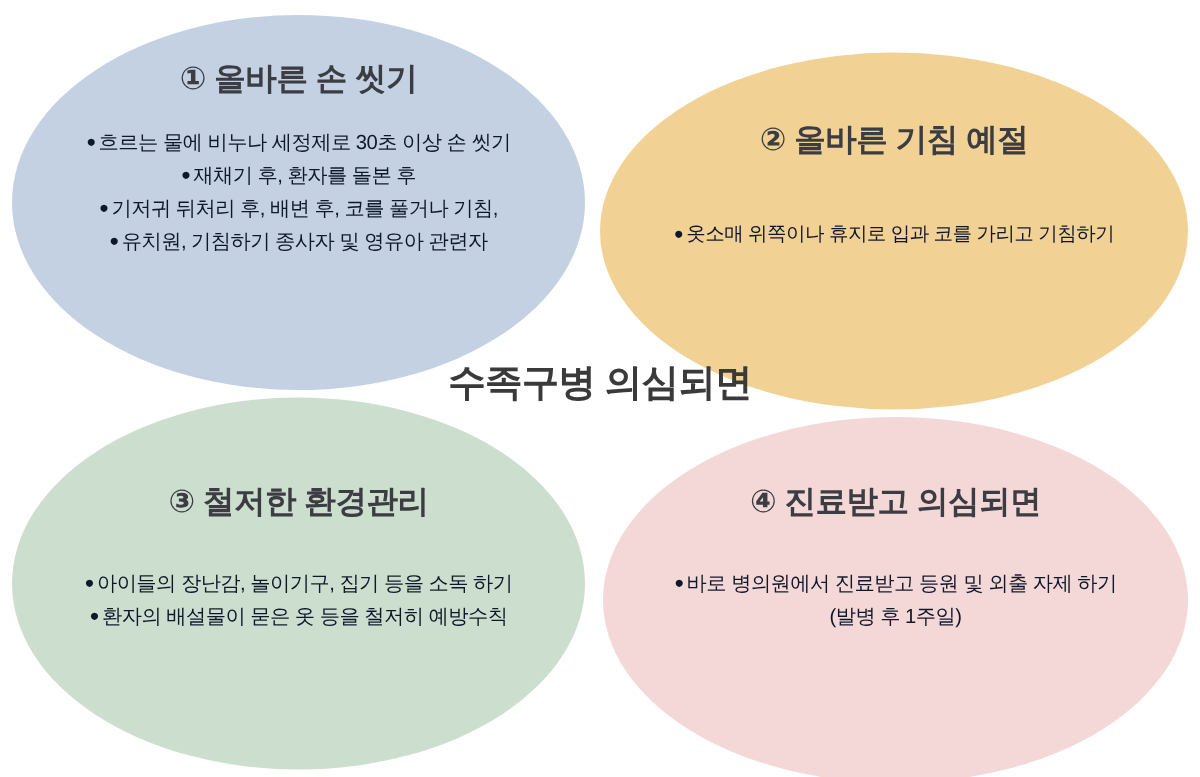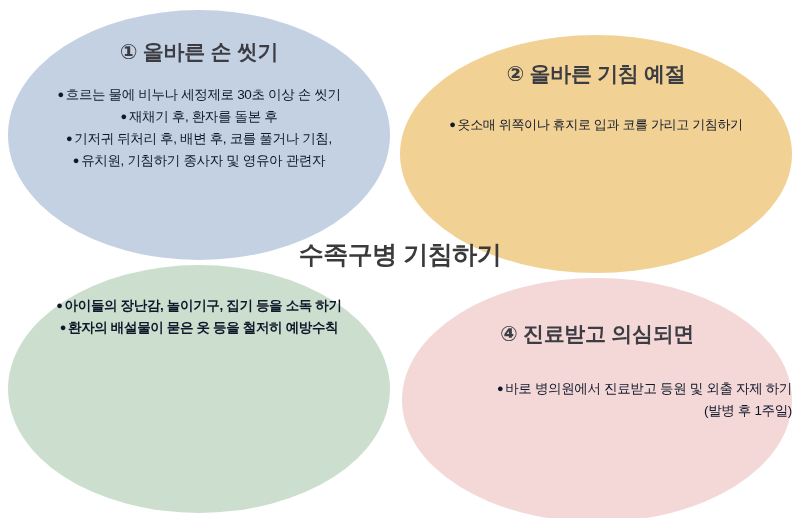--- a/index.html
+++ b/index.html
@@ -87,29 +87,29 @@
   .bullet-list li .dot {
     font-size: 11px;
     vertical-align: 1px;
     margin-right: 2px;
   }
 
   
   .ellipse-1 .card-title { margin-top: 28px; }
   .ellipse-1 .bullet-list { margin-top: 18px; }
 
-  .ellipse-2 .card-title { margin-top: 25px; }
-  .ellipse-2 .bullet-list { margin-top: 26px; }
+  .ellipse-2 .card-title { margin-top: 44px; }
+  .ellipse-2 .bullet-list { margin-top: 38px; }
   .ellipse-2 .bullet-list li { font-size: 13px; }
 
   .ellipse-3 .card-title { margin-top: 55px; }
-  .ellipse-3 .bullet-list { margin-top: 30px; font-weight: bold; }
+  .ellipse-3 .bullet-list { margin-top: 30px; }
 
   .ellipse-4 .card-title { margin-top: 42px; }
-  .ellipse-4 .bullet-list { margin-top: 30px; text-align: right; }
+  .ellipse-4 .bullet-list { margin-top: 30px; }
 
   
   .center-title {
     position: absolute;
     left: 0;
     right: 0;
     top: 238px;
     text-align: center;
     font-size: 25px;
     font-weight: bold;
@@ -136,29 +136,30 @@
   </div>
 
   <div class="ellipse ellipse-2" style="background: rgb(241, 210, 148);">
     <div class="card-title">② 올바른 기침 예절</div>
     <ul class="bullet-list">
       <li><span class="dot">●</span><span>옷소매 위쪽이나 휴지로 입과 코를 가리고 기침하기</span></li>
     </ul>
   </div>
 
   <div class="ellipse ellipse-3" style="background: rgb(204, 223, 206);">
+    <div class="card-title">③ 철저한 환경관리</div>
     <ul class="bullet-list">
       <li><span class="dot">●</span><span>아이들의 장난감, 놀이기구, 집기 등을 소독 하기</span></li>
       <li><span class="dot">●</span><span>환자의 배설물이 묻은 옷 등을 철저히 예방수칙</span></li>
     </ul>
   </div>
 
   <div class="ellipse ellipse-4" style="background: rgb(244, 216, 216);">
     <div class="card-title">④ 진료받고 의심되면</div>
     <ul class="bullet-list">
       <li><span class="dot">●</span><span>바로 병의원에서 진료받고 등원 및 외출 자제 하기</span></li>
       <li class="no-bullet"><span>(발병 후 1주일)</span></li>
     </ul>
   </div>
 
-  <div class="center-title">수족구병 기침하기</div>
+  <div class="center-title">수족구병 의심되면</div>
 
 </div>
 
 </body></html>

